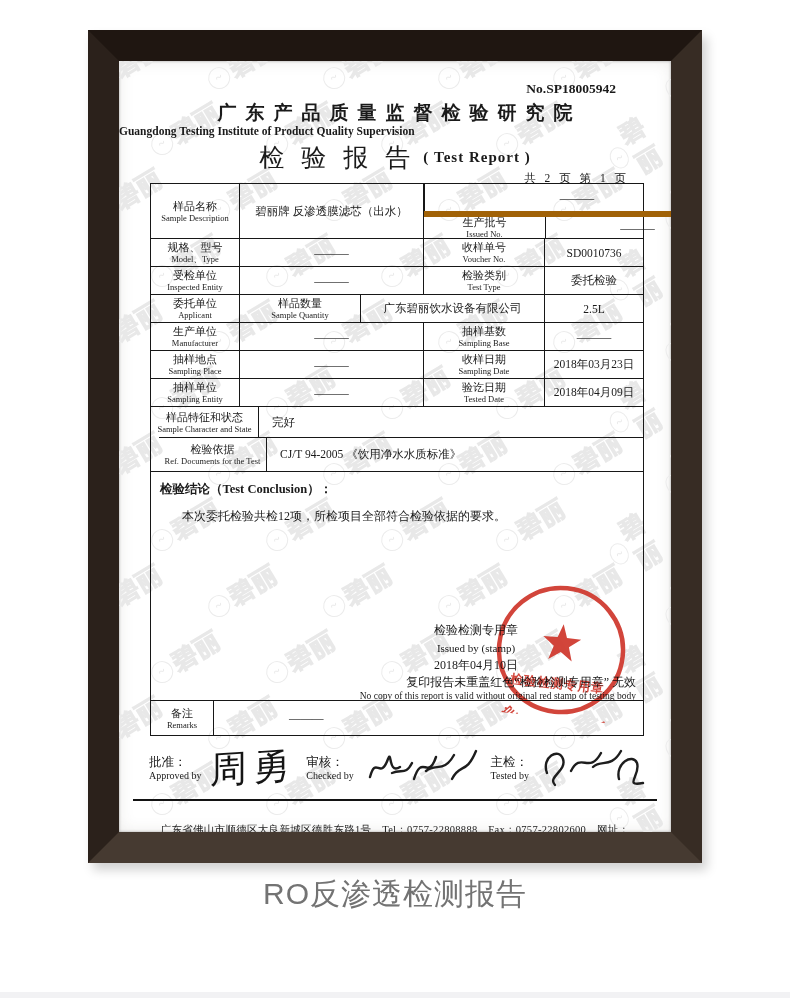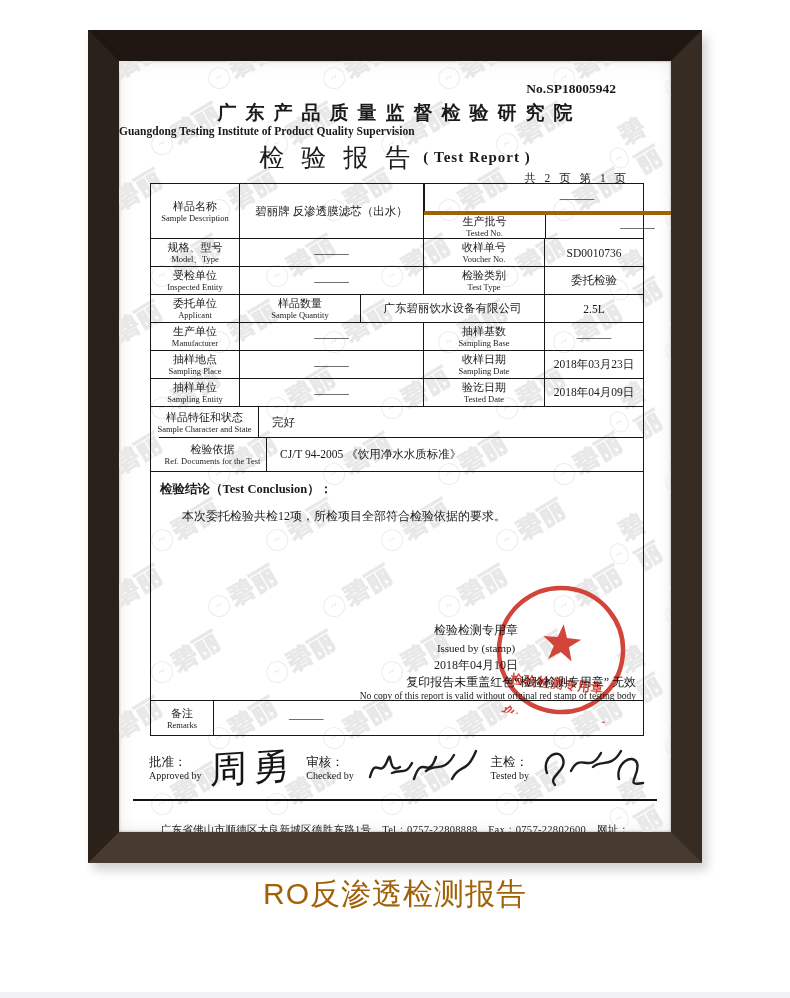--- a/index.html
+++ b/index.html
@@ -40,21 +40,21 @@
   .td{border-left:1px solid #171717;box-sizing:border-box;display:flex;flex-direction:column;
       justify-content:center;align-items:center;text-align:center;}
   .td.nb{border-left:none;}
   .lbl .zh{font-size:11px;line-height:13px;}
   .lbl .en{font-size:8.5px;line-height:10px;color:#222;}
   .val{font-size:11.5px;}
   .c1{width:88px;flex:none;} .c2{width:184px;flex:none;} .c3{width:121px;flex:none;} .c4{flex:1;}
   .rA{height:27px;} .r1{height:54px;}
   .split{width:305px;flex:none;display:flex;flex-direction:column;border-left:1px solid #171717;}
   .subrow{display:flex;height:27px;box-sizing:border-box;}
-  .subrow+.subrow{border-top:4px solid #a16207;}
+  .subrow+.subrow{border-top:6px solid #a16207;}
   .split .c3{border-left:none;}
   .cB1{width:107px;flex:none;} .rB1{height:30px;} .rB2{height:33px;margin-left:8px;}
   .valL{flex:1;align-items:flex-start;padding-left:13px;text-align:left;font-size:11.5px;}
   .rC{height:228px;display:block;position:relative;}
   .concl-title{position:absolute;top:9px;left:9px;font-size:12.5px;font-weight:bold;}
   .concl-body{position:absolute;top:36px;left:31px;font-size:12px;}
   .notes-a{position:absolute;top:150px;right:72px;width:190px;text-align:center;font-size:12px;line-height:17.5px;}
   .notes-a .en-line{font-size:11px;}
   .notes-b{position:absolute;top:203px;right:7px;text-align:right;}
   .note-zh{font-size:12px;line-height:15px;}
@@ -75,21 +75,21 @@
   .sig-label .en{font-size:10px;line-height:12px;}
   .sig-name{font-size:37px;font-weight:400;transform:rotate(-4deg) skewX(-4deg);color:#151515;
             letter-spacing:6px;line-height:40px;}
   .sig-svg path{stroke:#1d1d1d;stroke-width:2.4;fill:none;stroke-linecap:round;}
 
   
   .p-footer{position:absolute;top:738px;left:14px;right:14px;border-top:2px solid #131313;
             padding-top:22px;text-align:center;font-size:10.5px;letter-spacing:0.3px;z-index:2;}
 
   
-  .caption{position:absolute;top:874px;left:0;width:100%;text-align:center;font-size:30px;color:#a16207;
+  .caption{position:absolute;top:874px;left:0;width:100%;text-align:center;font-size:30px;color:#737373;
            font-family:"Liberation Sans","DejaVu Sans",sans-serif;letter-spacing:1px;}
   .bottom-strip{position:absolute;bottom:0;left:0;width:100%;height:6px;background:#f2f2f4;}
 </style>
 </head>
 <body>
 
 <div class="stage">
 
   <div class="frame">
     <div class="paper">
@@ -378,21 +378,21 @@
             <span class="en">Sample Description</span>
           </div>
           <div class="td val c2">碧丽牌 反渗透膜滤芯（出水）</div>
           <div class="split">
             <div class="subrow">
               <div class="td val c4">———</div>
             </div>
             <div class="subrow">
               <div class="td lbl c3">
                 <span class="zh">生产批号</span>
-                <span class="en">Tested No.</span>
+                <span class="en">Issued No.</span>
               </div>
               <div class="td val c4">———</div>
             </div>
           </div>
         </div>
 
         <div class="tr rA">
           <div class="td lbl c1 nb">
             <span class="zh">规格、型号</span>
             <span class="en">Model、Type</span>

